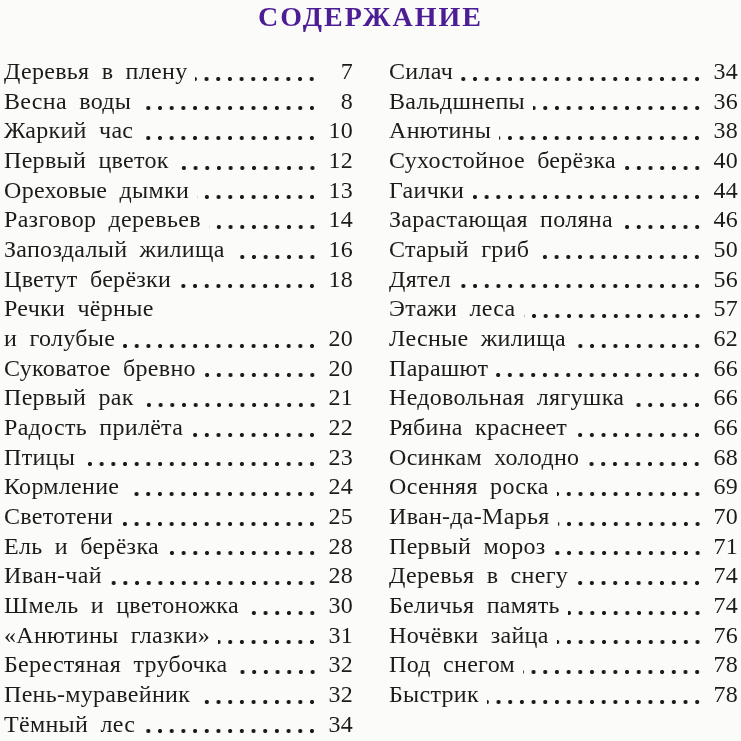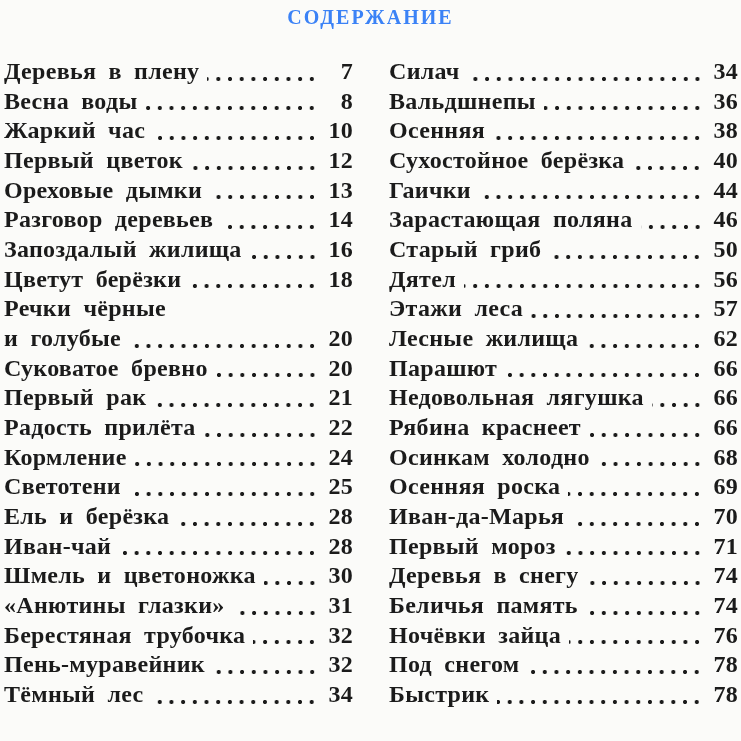--- a/index.html
+++ b/index.html
@@ -16,41 +16,40 @@
   }
   .book-page {
     position: relative;
     width: 741px;
     height: 741px;
   }
   .toc-title {
     margin: 0;
     padding-top: 1px;
     text-align: center;
-    font-size: 20px;
+    font-size: 28px;
     font-weight: bold;
     letter-spacing: 2px;
-    color: #3b82f6;
+    color: #4c1d95;
     line-height: 32px;
   }
   .columns {
     position: absolute;
     top: 57px;
     left: 4px;
     right: 3px;
     bottom: 0;
     display: flex;
     gap: 36px;
   }
   .col {
     flex: 1 1 0;
     min-width: 0;
     display: flex;
     flex-direction: column;
-    font-weight: bold;
   }
   .row {
     height: 29.68px;
     display: flex;
     align-items: baseline;
     font-size: 24px;
     line-height: 29.68px;
     letter-spacing: 0.3px;
     white-space: nowrap;
   }
@@ -151,20 +150,25 @@
     <span class="leader"></span>
     <span class="page-num">21</span>
   </div>
 
   <div class="row">
     <span class="label">Радость прилёта</span>
     <span class="leader"></span>
     <span class="page-num">22</span>
   </div>
 
+  <div class="row">
+    <span class="label">Птицы</span>
+    <span class="leader"></span>
+    <span class="page-num">23</span>
+  </div>
 
   <div class="row">
     <span class="label">Кормление</span>
     <span class="leader"></span>
     <span class="page-num">24</span>
   </div>
 
   <div class="row">
     <span class="label">Светотени</span>
     <span class="leader"></span>
@@ -220,21 +224,21 @@
     <span class="page-num">34</span>
   </div>
 
   <div class="row">
     <span class="label">Вальдшнепы</span>
     <span class="leader"></span>
     <span class="page-num">36</span>
   </div>
 
   <div class="row">
-    <span class="label">Осенняя</span>
+    <span class="label">Анютины</span>
     <span class="leader"></span>
     <span class="page-num">38</span>
   </div>
 
   <div class="row">
     <span class="label">Сухостойное берёзка</span>
     <span class="leader"></span>
     <span class="page-num">40</span>
   </div>
 

